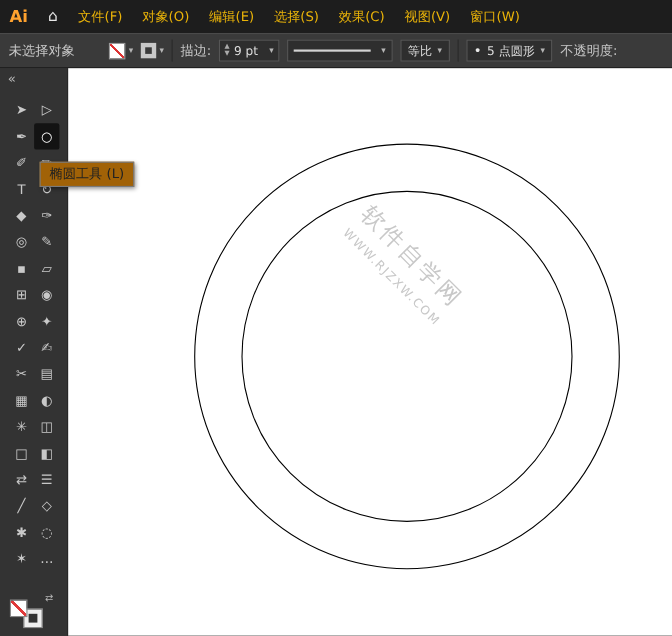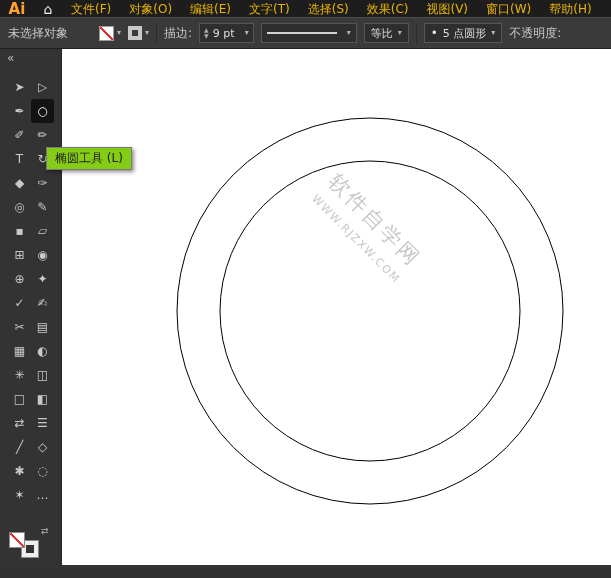--- a/index.html
+++ b/index.html
@@ -1,21 +1,21 @@
 <!DOCTYPE html>
 <html><head>
 <meta charset="utf-8">
 <style>
   *{box-sizing:border-box;margin:0;padding:0}
   html,body{width:611px;height:578px;overflow:hidden;background:#323232;
     font-family:"DejaVu Sans","Liberation Sans",sans-serif}
   .app{position:relative;width:611px;height:578px}
 
   
-  .menubar{height:17px;background:#1d1d1d;display:flex;align-items:center}
+  .menubar{height:30px;background:#1d1d1d;display:flex;align-items:center}
   .logo{width:34px;height:30px;display:flex;align-items:center;justify-content:center;
     color:#ffa22e;font-weight:bold;font-size:15px}
   .home{width:28px;height:30px;display:flex;align-items:center;justify-content:center;
     color:#e8e8e8;font-size:14px;cursor:default}
   .menus{display:flex;align-items:center;height:30px}
   .menu-item{padding:0 9px;font-size:12px;line-height:30px;color:#eab308;white-space:nowrap;cursor:default}
 
   
   .controlbar{height:32px;background:#3a3a3a;border-top:1px solid #4a4a4a;
     border-bottom:1px solid #1f1f1f;display:flex;align-items:center;
@@ -62,42 +62,40 @@
   .tab-close{color:#b9b9b9;font-size:13px;line-height:1}
 
   .canvas{flex:1;background:#ffffff;position:relative;overflow:hidden}
   .canvas svg{position:absolute;left:0;top:0}
   .watermark{position:absolute;left:306px;top:178px;transform:translate(-50%,-50%) rotate(45deg);
     text-align:center;color:#c8c8c8;pointer-events:none}
   .wm1{font-size:21px;letter-spacing:3px;white-space:nowrap}
   .wm2{font-size:11px;letter-spacing:1.5px;margin-top:6px;white-space:nowrap}
 
   
-  .tooltip{position:absolute;left:46px;top:147px;z-index:10;background:#84cc16;
+  .tooltip{position:absolute;left:36px;top:147px;z-index:10;background:#a16207;
     color:#222;font-size:12px;padding:2px 8px;border:1px solid #7a7a7a;
     box-shadow:2px 2px 4px rgba(0,0,0,.45);white-space:nowrap}
 </style>
 </head>
 <body>
 
 <div class="app">
 
   <div class="menubar">
     <div class="logo">Ai</div>
     <div class="home">⌂</div>
     <nav class="menus">
         <span class="menu-item">文件(F)</span>
         <span class="menu-item">对象(O)</span>
         <span class="menu-item">编辑(E)</span>
-        <span class="menu-item">文字(T)</span>
         <span class="menu-item">选择(S)</span>
         <span class="menu-item">效果(C)</span>
         <span class="menu-item">视图(V)</span>
         <span class="menu-item">窗口(W)</span>
-        <span class="menu-item">帮助(H)</span>
       </nav>
   </div>
 
   <div class="controlbar">
     <span class="cb-status">未选择对象</span>
 
     <button class="swatch-btn">
       <span class="none-swatch"></span>
       <span class="chev">▾</span>
     </button>

